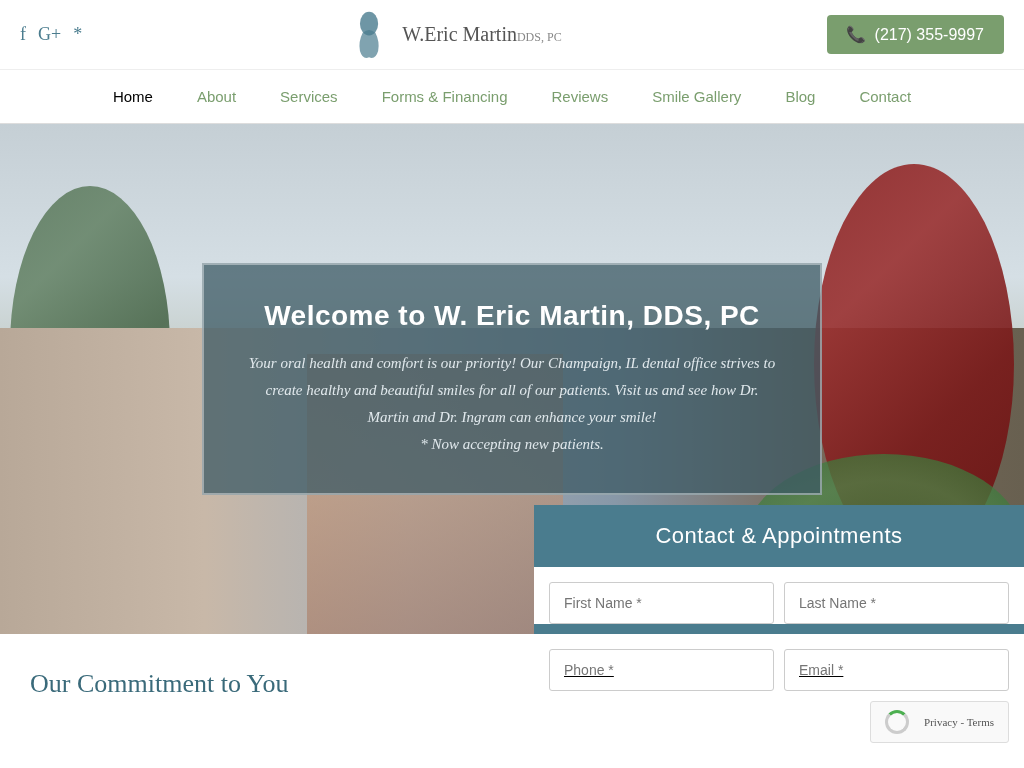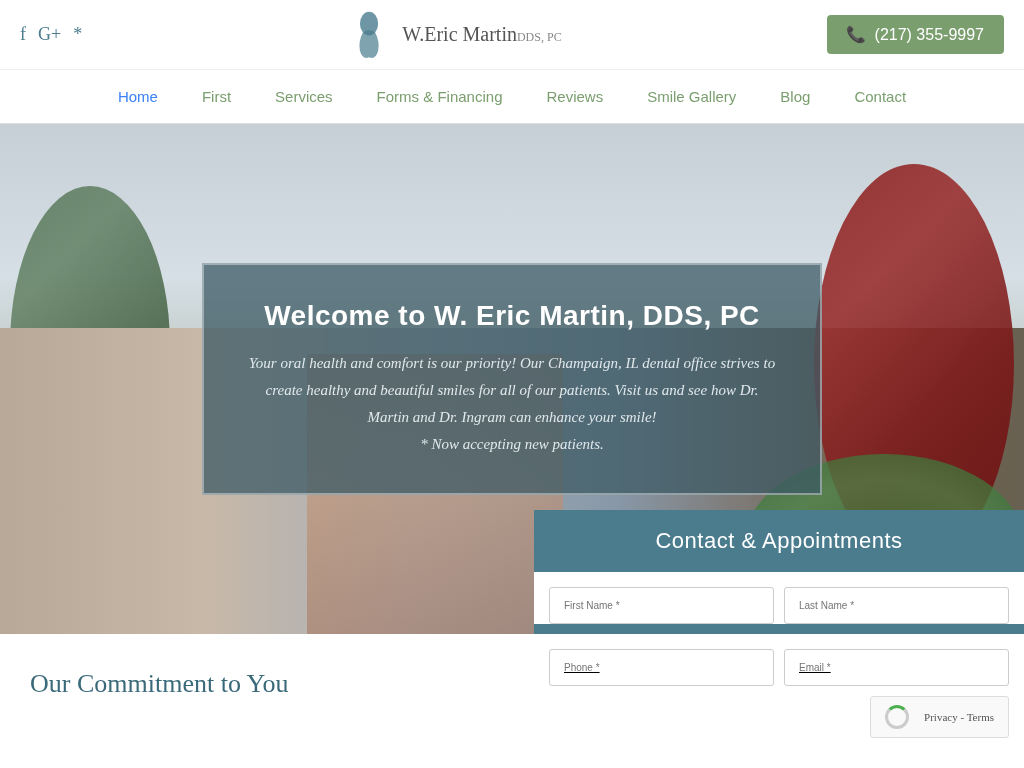--- a/index.html
+++ b/index.html
@@ -58,21 +58,21 @@
     }
     nav a {
       color: #7a9e6e;
       text-decoration: none;
       padding: 18px 22px;
       font-size: 15px;
       display: inline-block;
       font-family: Arial, sans-serif;
       transition: color 0.2s;
     }
-    nav a.active { color: #3b82f6; }
+    nav a.active { color: #000000; }
 
     
     .hero {
       position: relative;
       width: 100%;
       height: 510px;
       overflow: hidden;
       background: #7f1d1d;
     }
     
@@ -178,21 +178,21 @@
     .form-row {
       display: flex;
       gap: 10px;
       margin-bottom: 10px;
     }
     .form-row input {
       flex: 1;
       padding: 12px 14px;
       border: 1px solid #ccc;
       border-radius: 3px;
-      font-size: 10px;
+      font-size: 14px;
       color: #888;
       outline: none;
     }
 
     
     .below-hero {
       display: flex;
       width: 100%;
       min-height: 130px;
     }
@@ -239,21 +239,21 @@
   </div>
 
   <button class="phone-btn">
     <span>📞</span>
     <span>(217) 355-9997</span>
   </button>
 </header>
 
 <nav>
   <a href="#" class="active">Home</a>
-  <a href="#">First</a>
+  <a href="#">About</a>
   <a href="#">Services</a>
   <a href="#">Forms &amp; Financing</a>
   <a href="#">Reviews</a>
   <a href="#">Smile Gallery</a>
   <a href="#">Blog</a>
   <a href="#">Contact</a>
 </nav>
 
 <section class="hero">
   <div class="hero-scene"></div>

